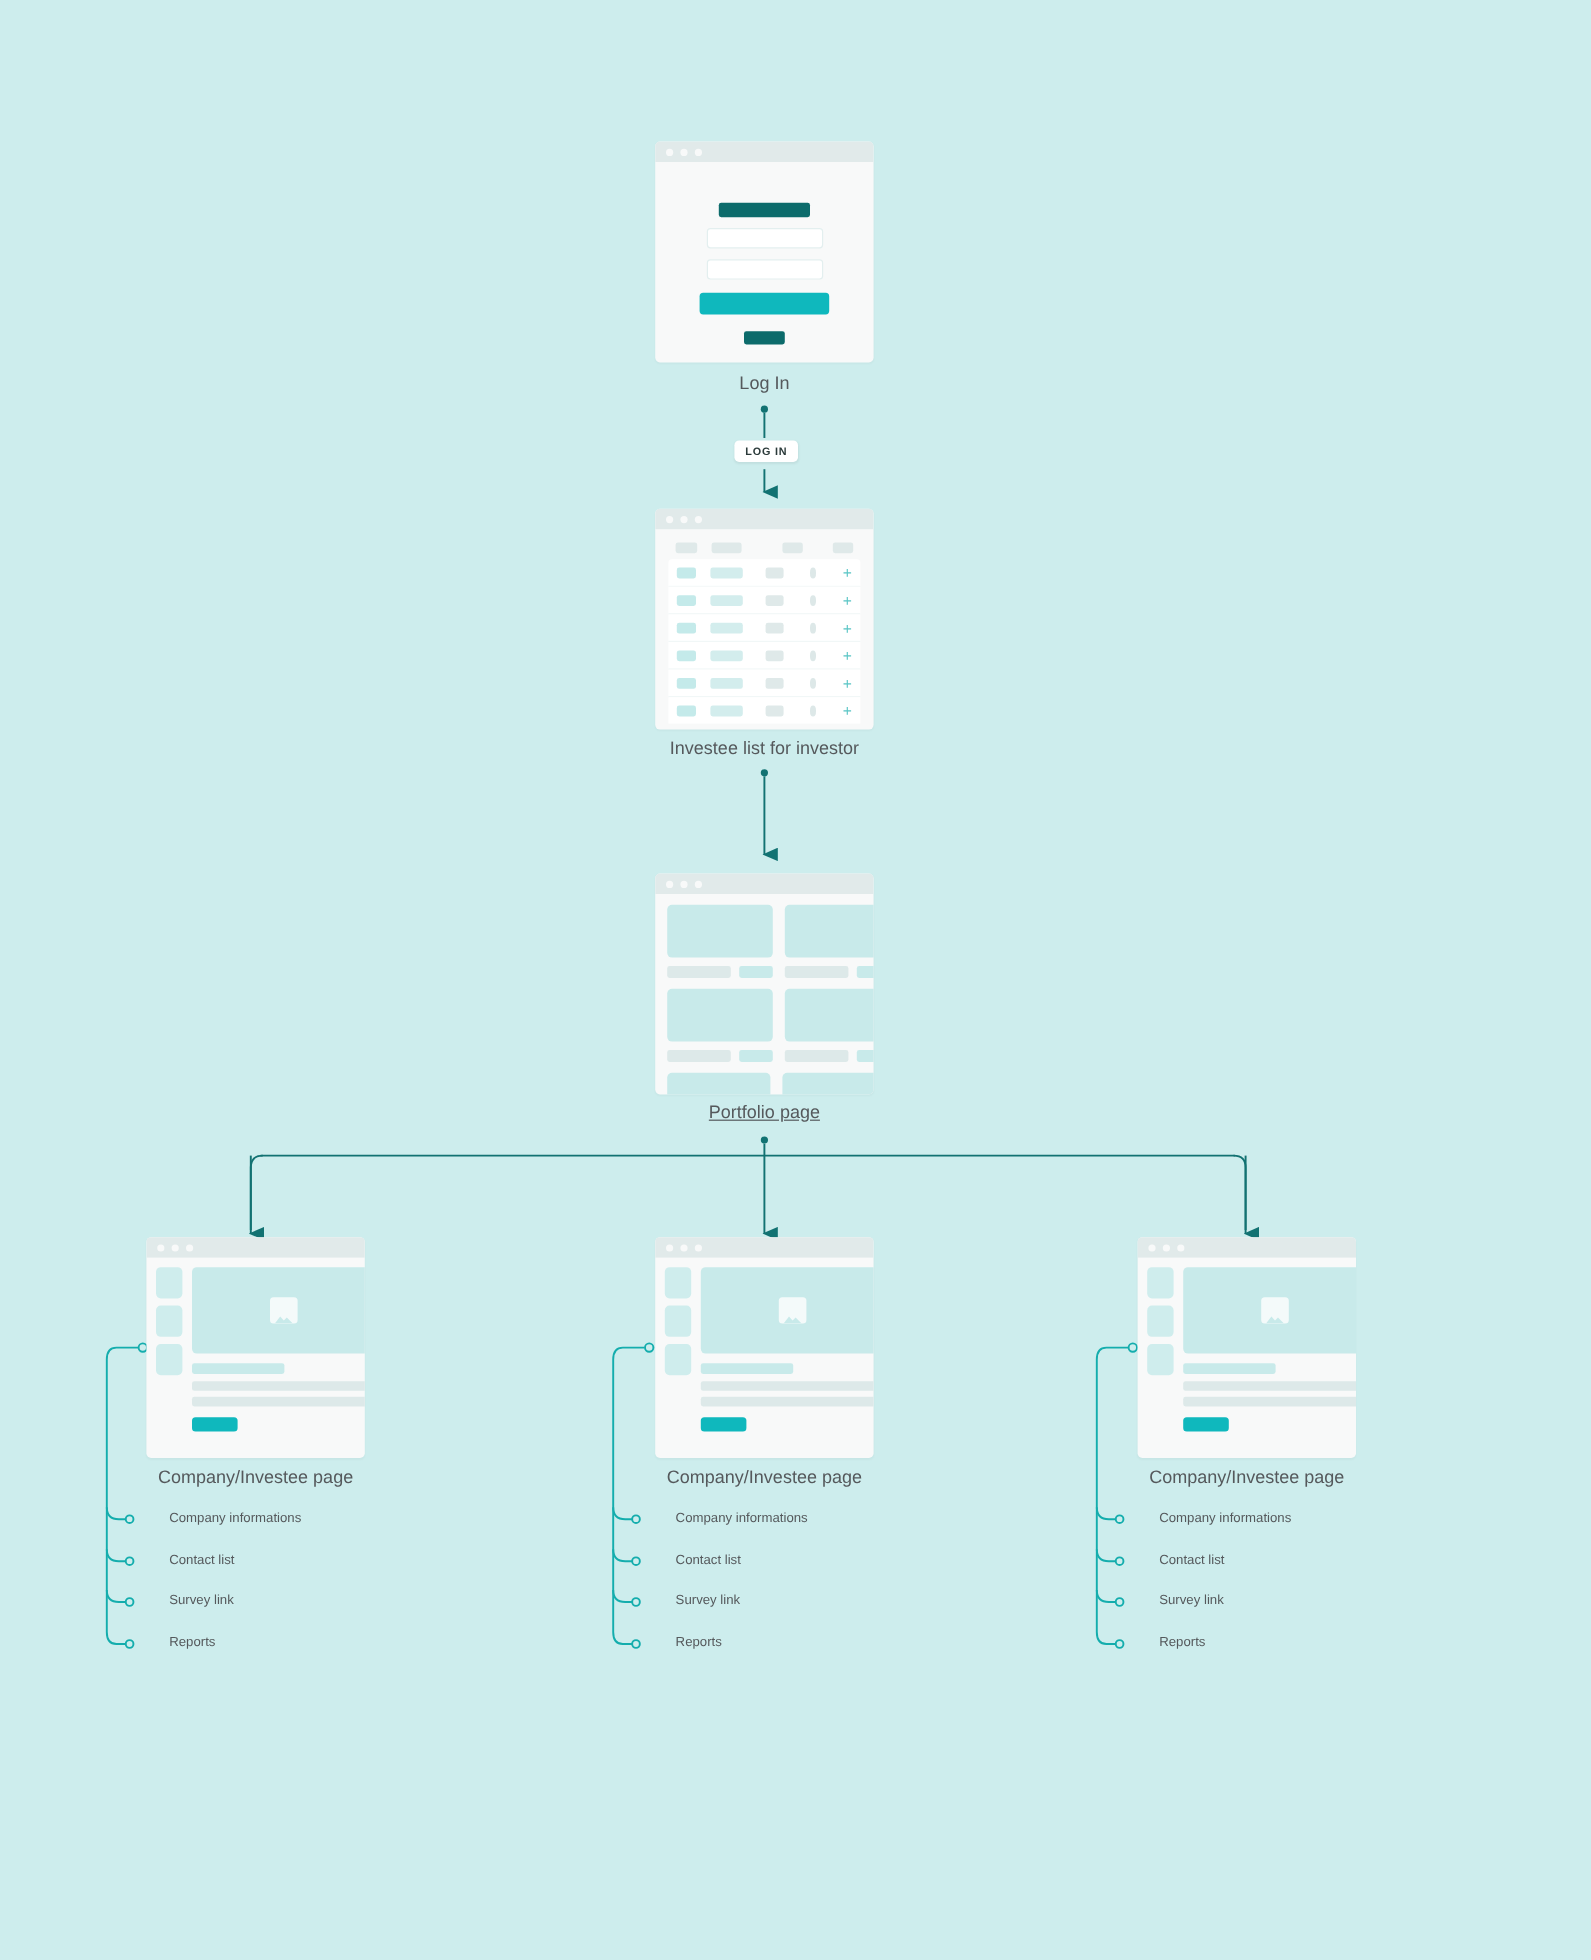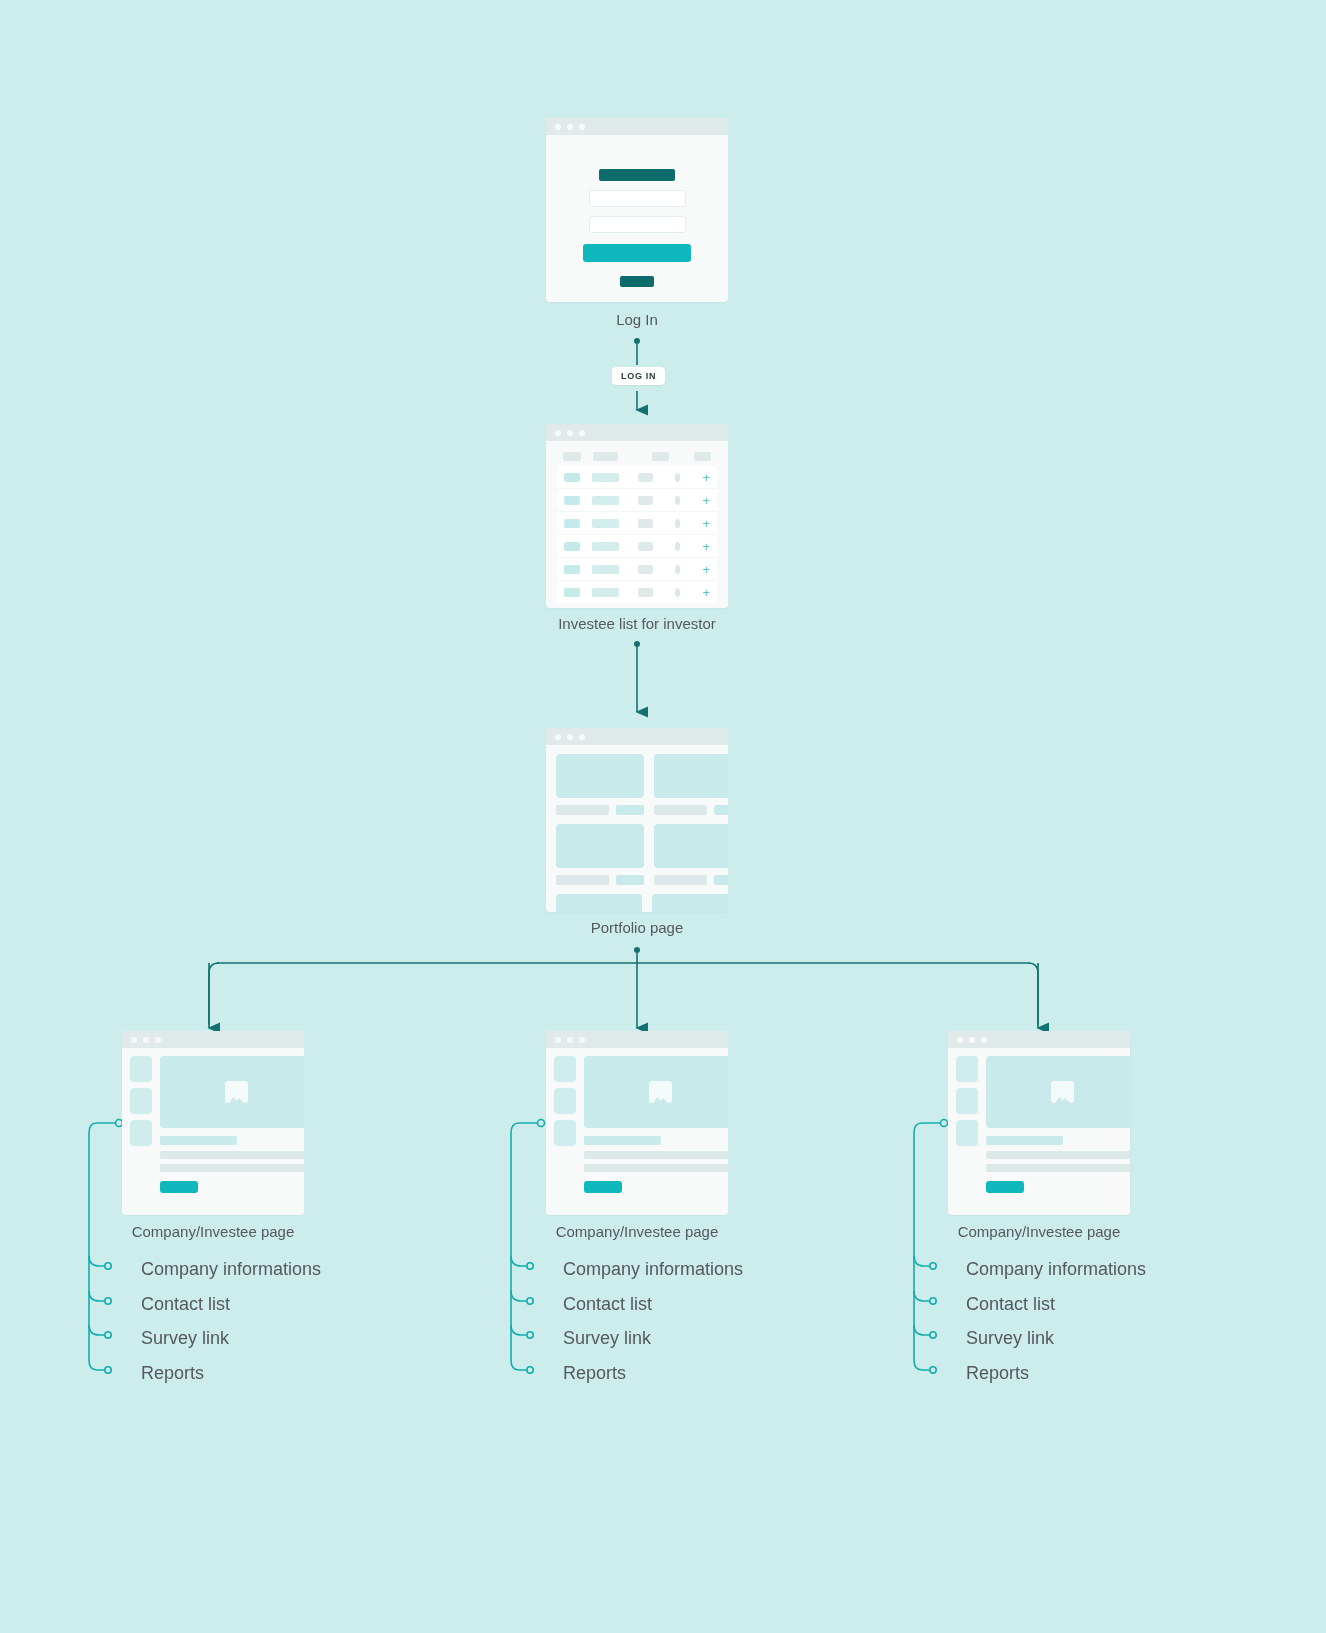--- a/index.html
+++ b/index.html
@@ -149,21 +149,21 @@
     font-weight: bold;
     letter-spacing: 0.7px;
     color: #2b3a3a;
     font-family: "Liberation Sans", sans-serif;
     box-shadow: 0 1px 2px rgba(0,0,0,0.06);
   }
 
   
   .subitem {
     position: absolute;
-    font-size: 18px;
+    font-size: 11px;
     color: #55595c;
     font-family: "Liberation Sans", sans-serif;
     white-space: nowrap;
   }
 
   svg.connectors {
     position: absolute;
     left: 0; top: 0;
     width: 1326px; height: 1633px;
     pointer-events: none;
@@ -350,21 +350,21 @@
       <div class="grid-row">
         <div class="gcard">
           <div class="gthumb" style="height:22px;"></div>
         </div>
         <div class="gcard">
           <div class="gthumb" style="height:22px;"></div>
         </div>
       </div>
     </div>
   </div>
-  <div class="caption" style="left:537px; top:919px; width:200px;">Portfolio page</div>
+  <div class="caption" style="left:537px; top:919px; width:200px;text-decoration:underline;">Portfolio page</div>
 
   <div class="window" style="left:122px; top:1031px; width:182px; height:184px;">
     <div class="titlebar">
       <span class="dot"></span>
       <span class="dot"></span>
       <span class="dot"></span>
     </div>
     <div class="winbody cp-body">
       <div class="cp-side">
         <div class="cp-sbox"></div>

